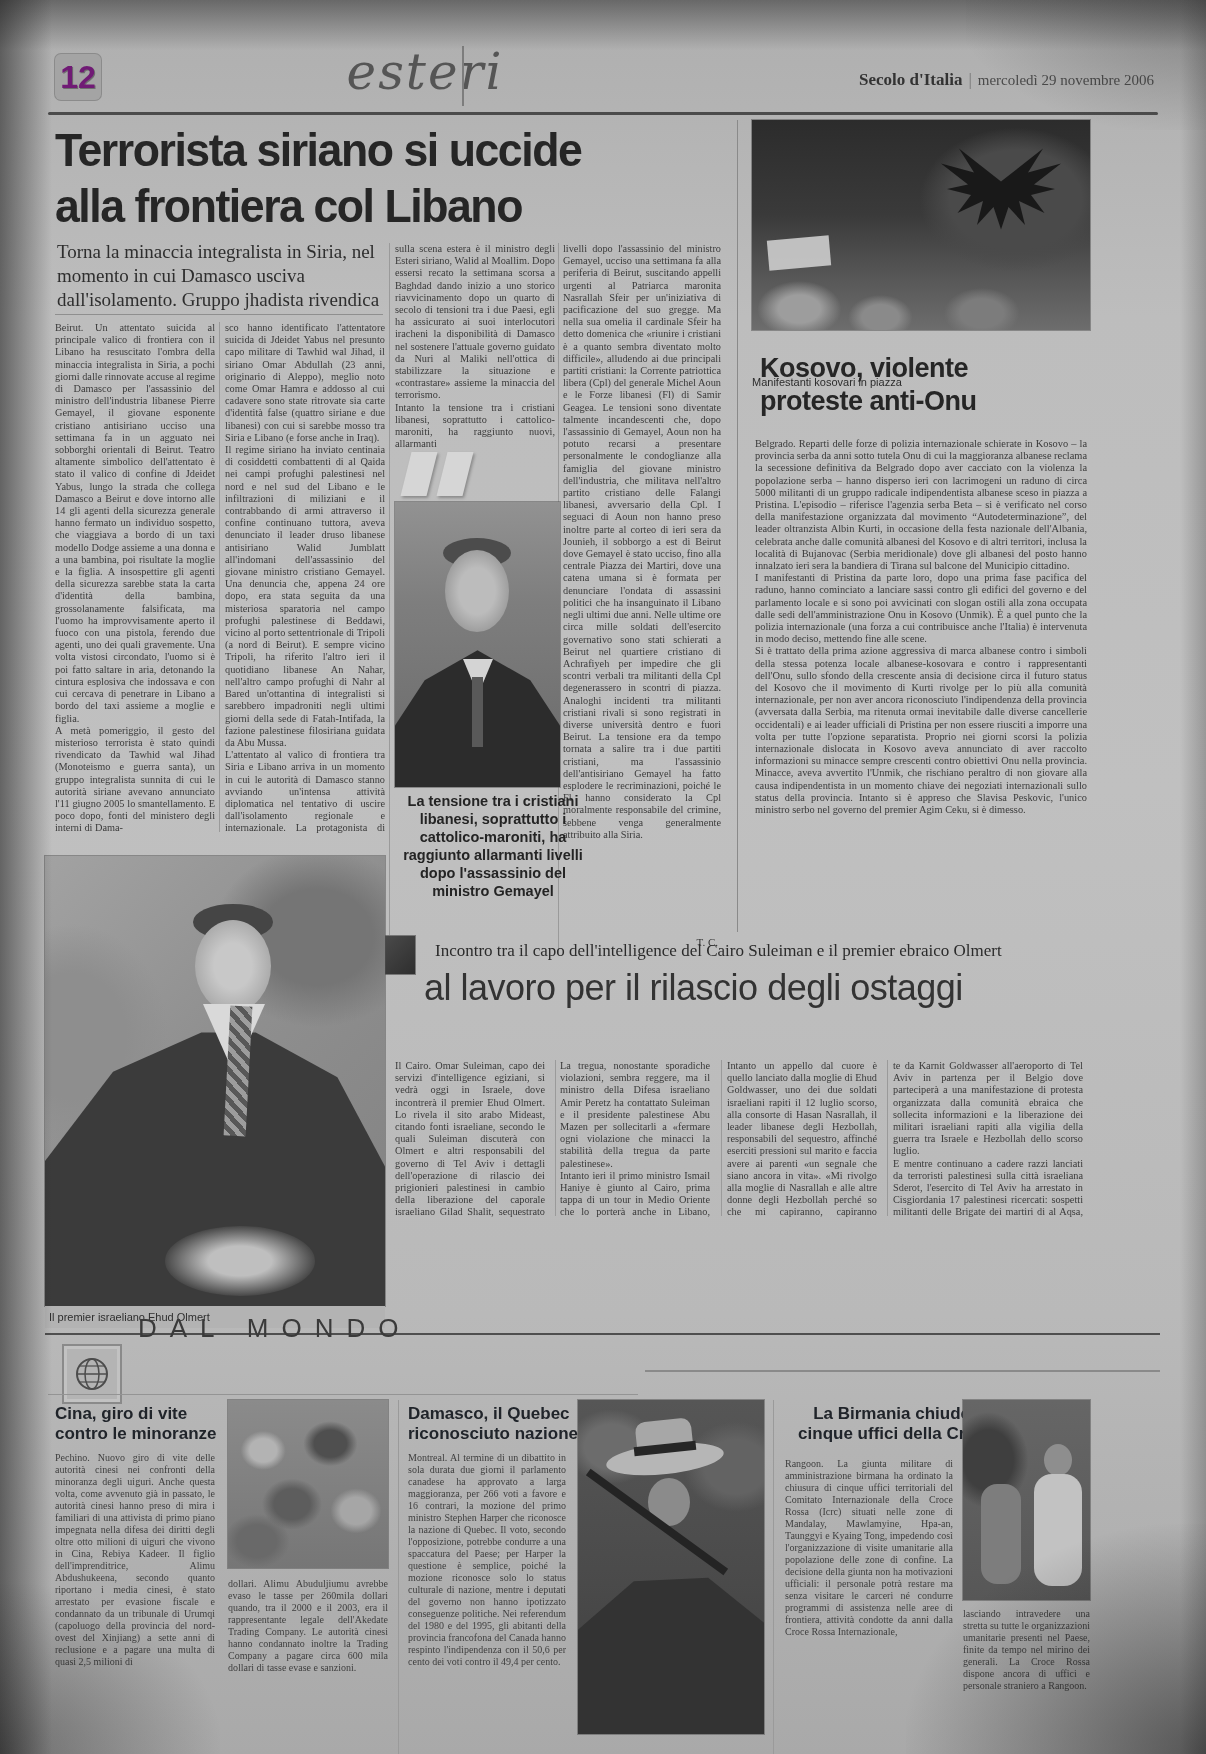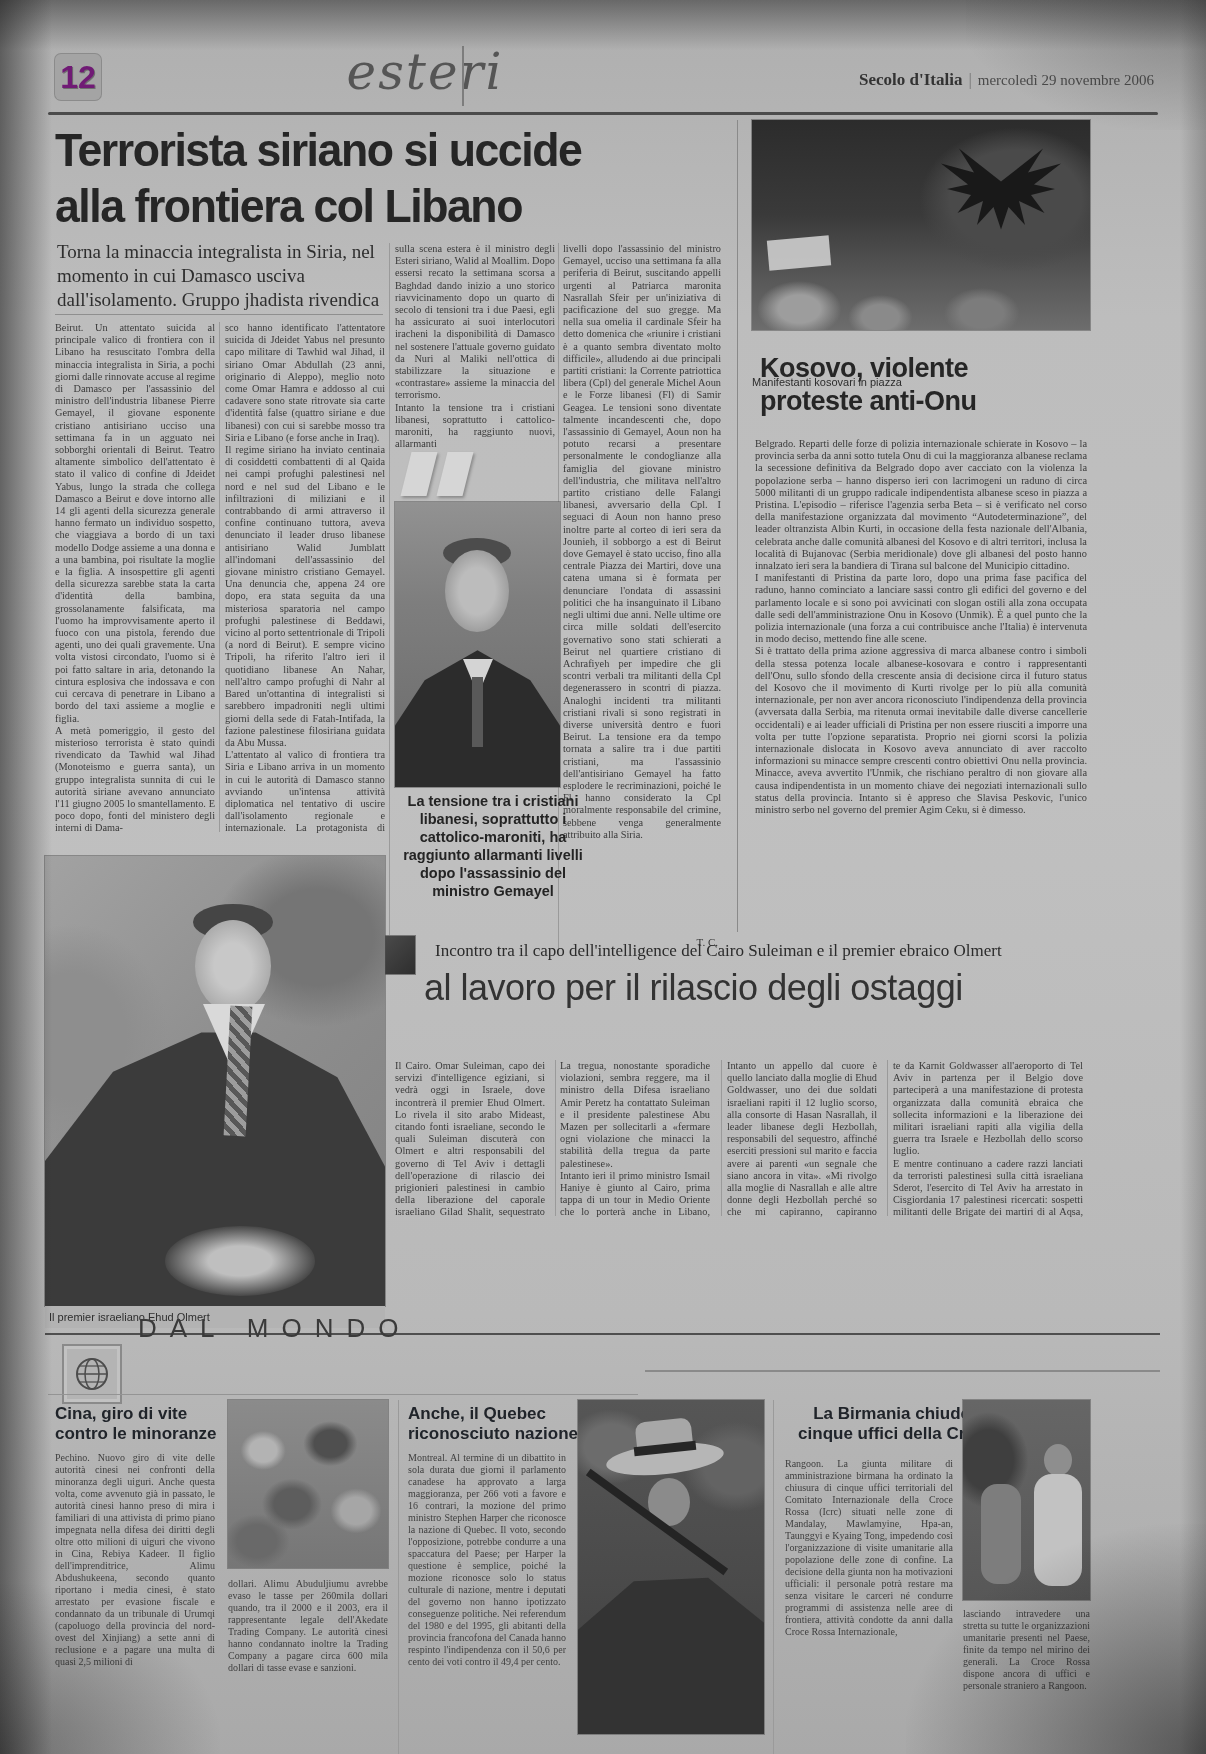--- a/index.html
+++ b/index.html
@@ -223,21 +223,21 @@
   <div class="abs dm-label">DAL MONDO</div>
   <div class="abs dm-line-mid"></div>
   <div class="abs dm-line-low"></div>
 
   <div class="dm-headline" style="left:55px;top:1404px;width:175px;">Cina, giro di vite contro le minoranze</div>
   <div class="dm-col" style="left:55px;top:1452px;width:160px;height:300px;">Pechino. Nuovo giro di vite delle autorità cinesi nei confronti della minoranza degli uiguri. Anche questa volta, come avvenuto già in passato, le autorità cinesi hanno preso di mira i familiari di una attivista di primo piano impegnata nella difesa dei diritti degli oltre otto milioni di uiguri che vivono in Cina, Rebiya Kadeer. Il figlio dell'imprenditrice, Alimu Abdushukeena, secondo quanto riportano i media cinesi, è stato arrestato per evasione fiscale e condannato da un tribunale di Urumqi (capoluogo della provincia del nord-ovest del Xinjiang) a sette anni di reclusione e a pagare una multa di quasi 2,5 milioni di</div>
   <div class="photo ph-cina" style="left:228px;top:1400px;width:160px;height:168px;"></div>
   <div class="dm-col" style="left:228px;top:1578px;width:160px;height:176px;">dollari. Alimu Abuduljiumu avrebbe evaso le tasse per 260mila dollari quando, tra il 2000 e il 2003, era il rappresentante legale dell'Akedate Trading Company. Le autorità cinesi hanno condannato inoltre la Trading Company a pagare circa 600 mila dollari di tasse evase e sanzioni.</div>
   <div class="abs vrule" style="left:398px;top:1400px;height:354px;"></div>
 
-  <div class="dm-headline" style="left:408px;top:1404px;width:175px;">Anche, il Quebec riconosciuto nazione</div>
+  <div class="dm-headline" style="left:408px;top:1404px;width:175px;">Damasco, il Quebec riconosciuto nazione</div>
   <div class="dm-col" style="left:408px;top:1452px;width:158px;height:302px;">Montreal. Al termine di un dibattito in sola durata due giorni il parlamento canadese ha approvato a larga maggioranza, per 266 voti a favore e 16 contrari, la mozione del primo ministro Stephen Harper che riconosce la nazione di Quebec. Il voto, secondo l'opposizione, potrebbe condurre a una spaccatura del Paese; per Harper la questione è semplice, poiché la mozione riconosce solo lo status culturale di nazione, mentre i deputati del governo non hanno ipotizzato conseguenze politiche. Nei referendum del 1980 e del 1995, gli abitanti della provincia francofona del Canada hanno respinto l'indipendenza con il 50,6 per cento dei voti contro il 49,4 per cento.</div>
   <div class="photo ph-canada" style="left:578px;top:1400px;width:186px;height:334px;">
     <div class="ca-crown"></div>
     <div class="ca-hat"></div>
     <div class="ca-band"></div>
     <div class="ca-face"></div>
     <div class="ca-rifle"></div>
     <div class="ca-body"></div>
   </div>
   <div class="abs vrule" style="left:773px;top:1400px;height:354px;"></div>

